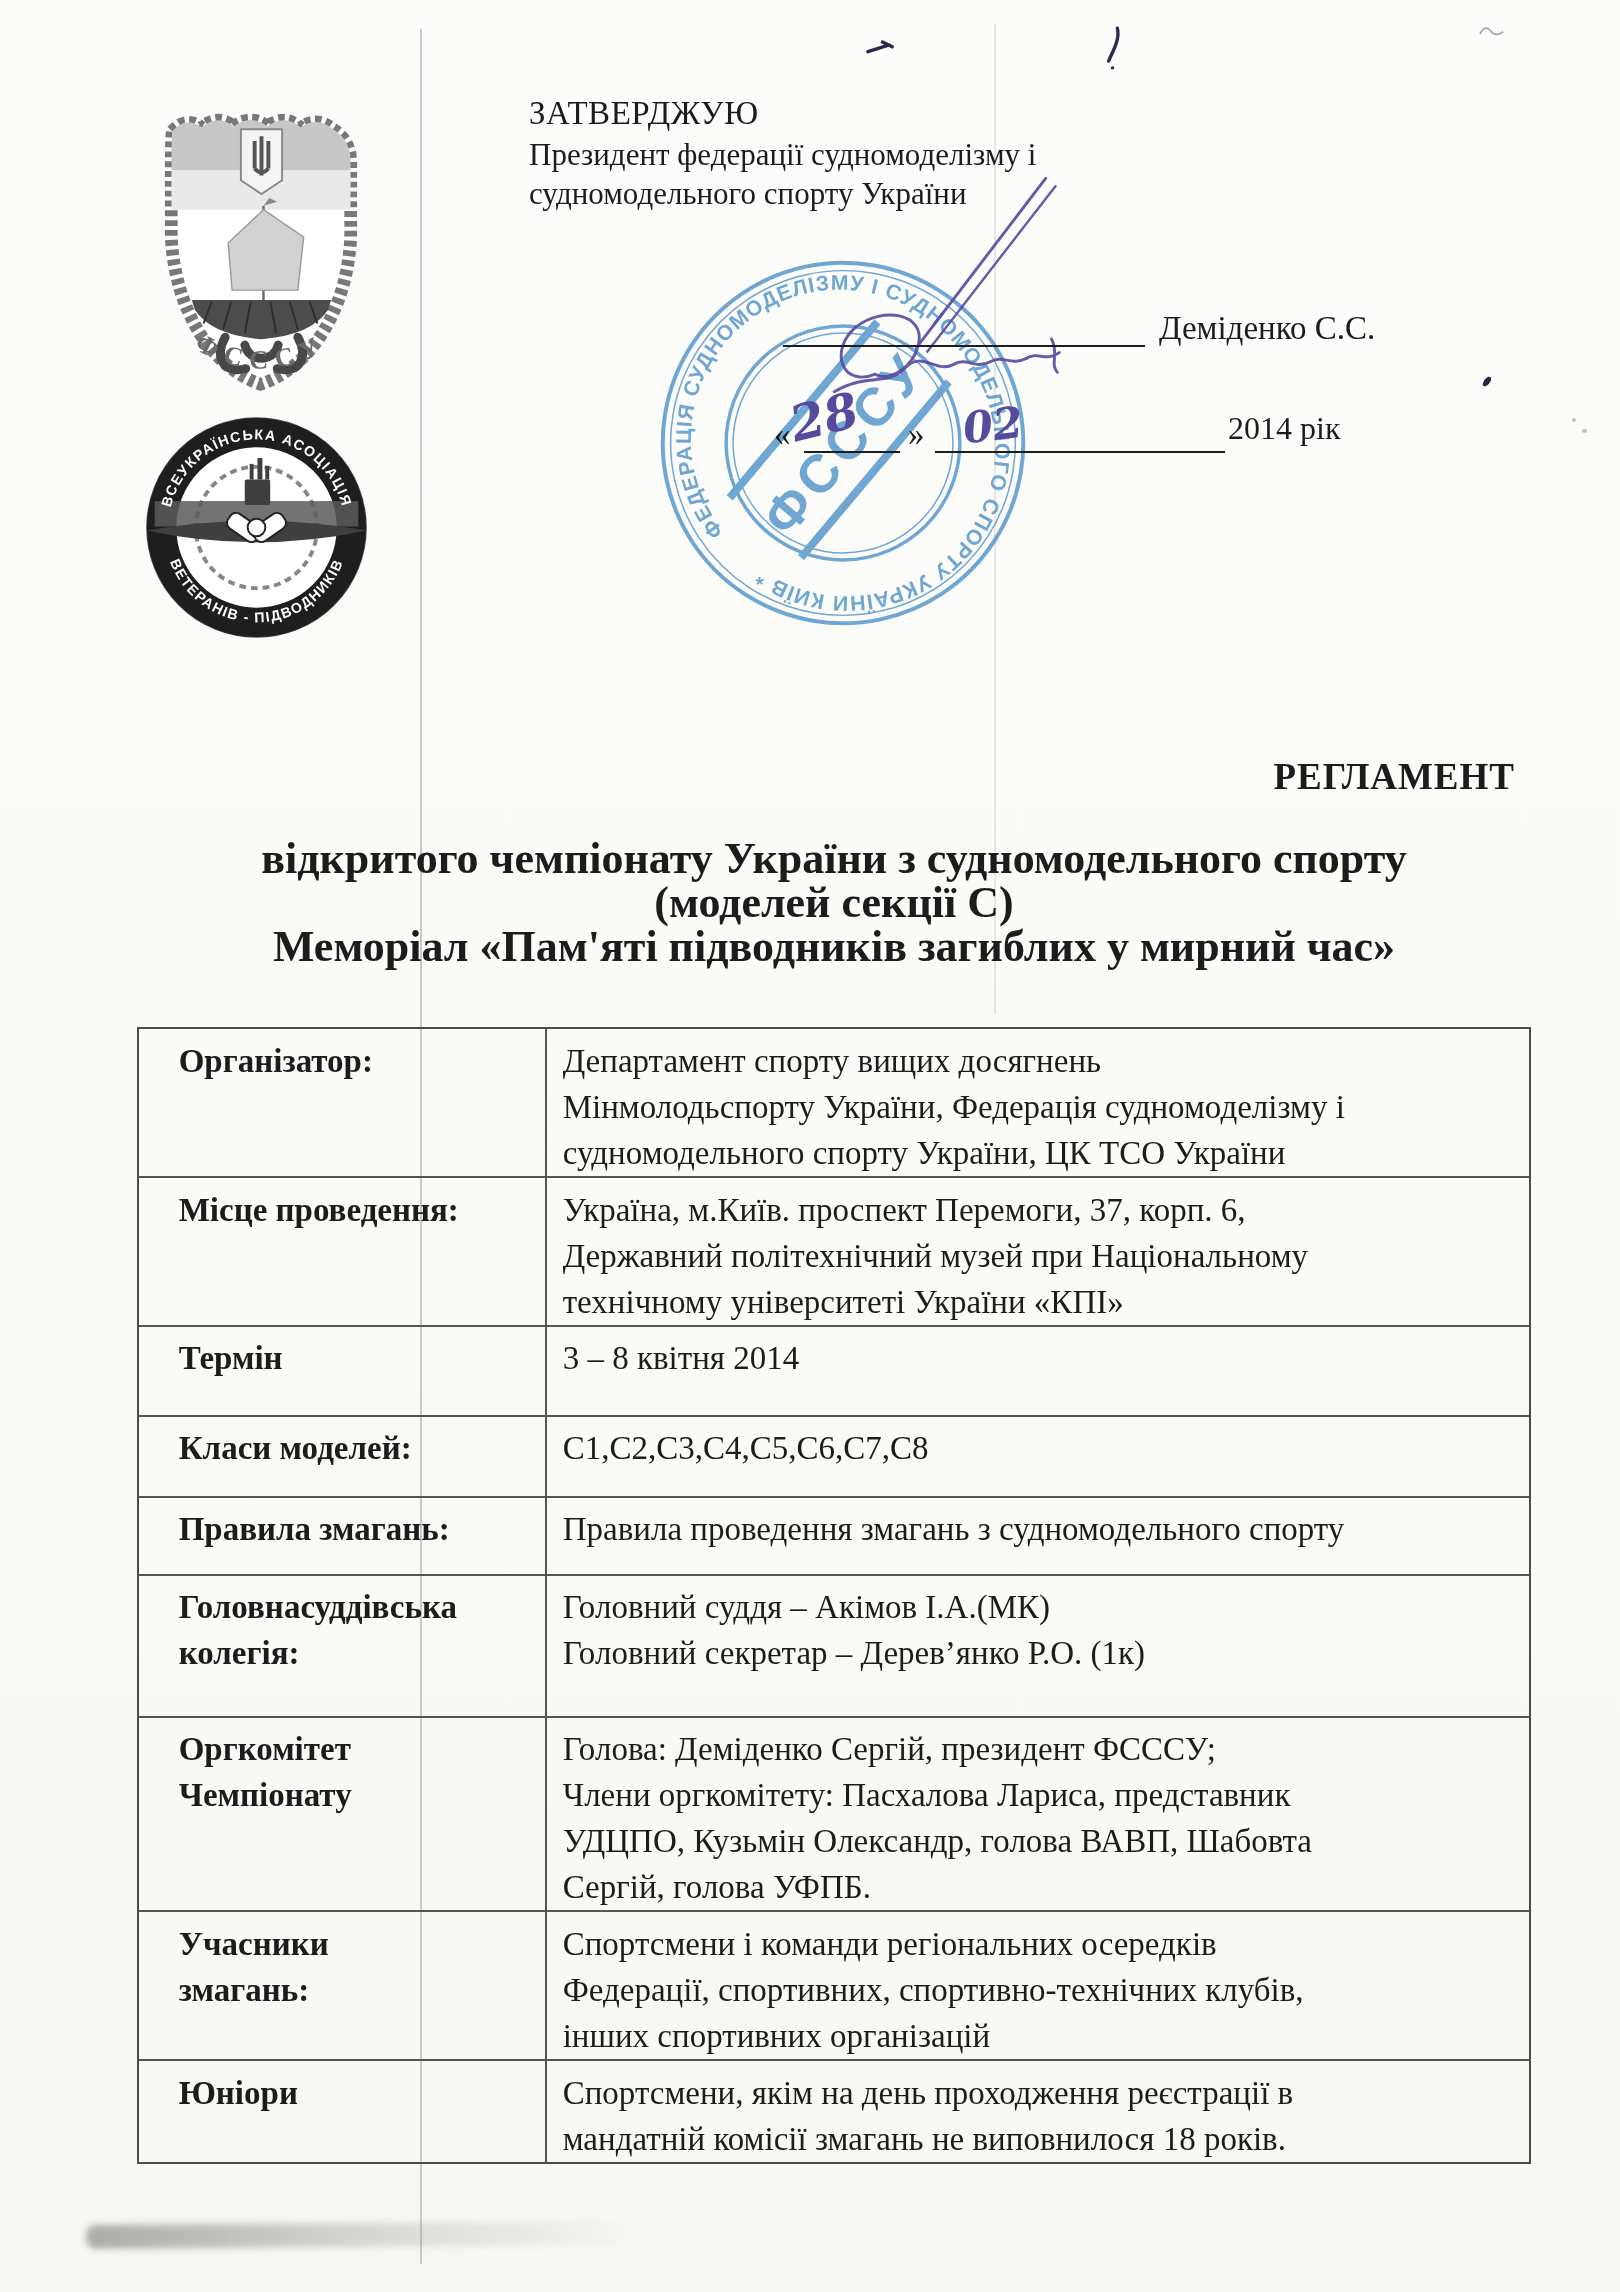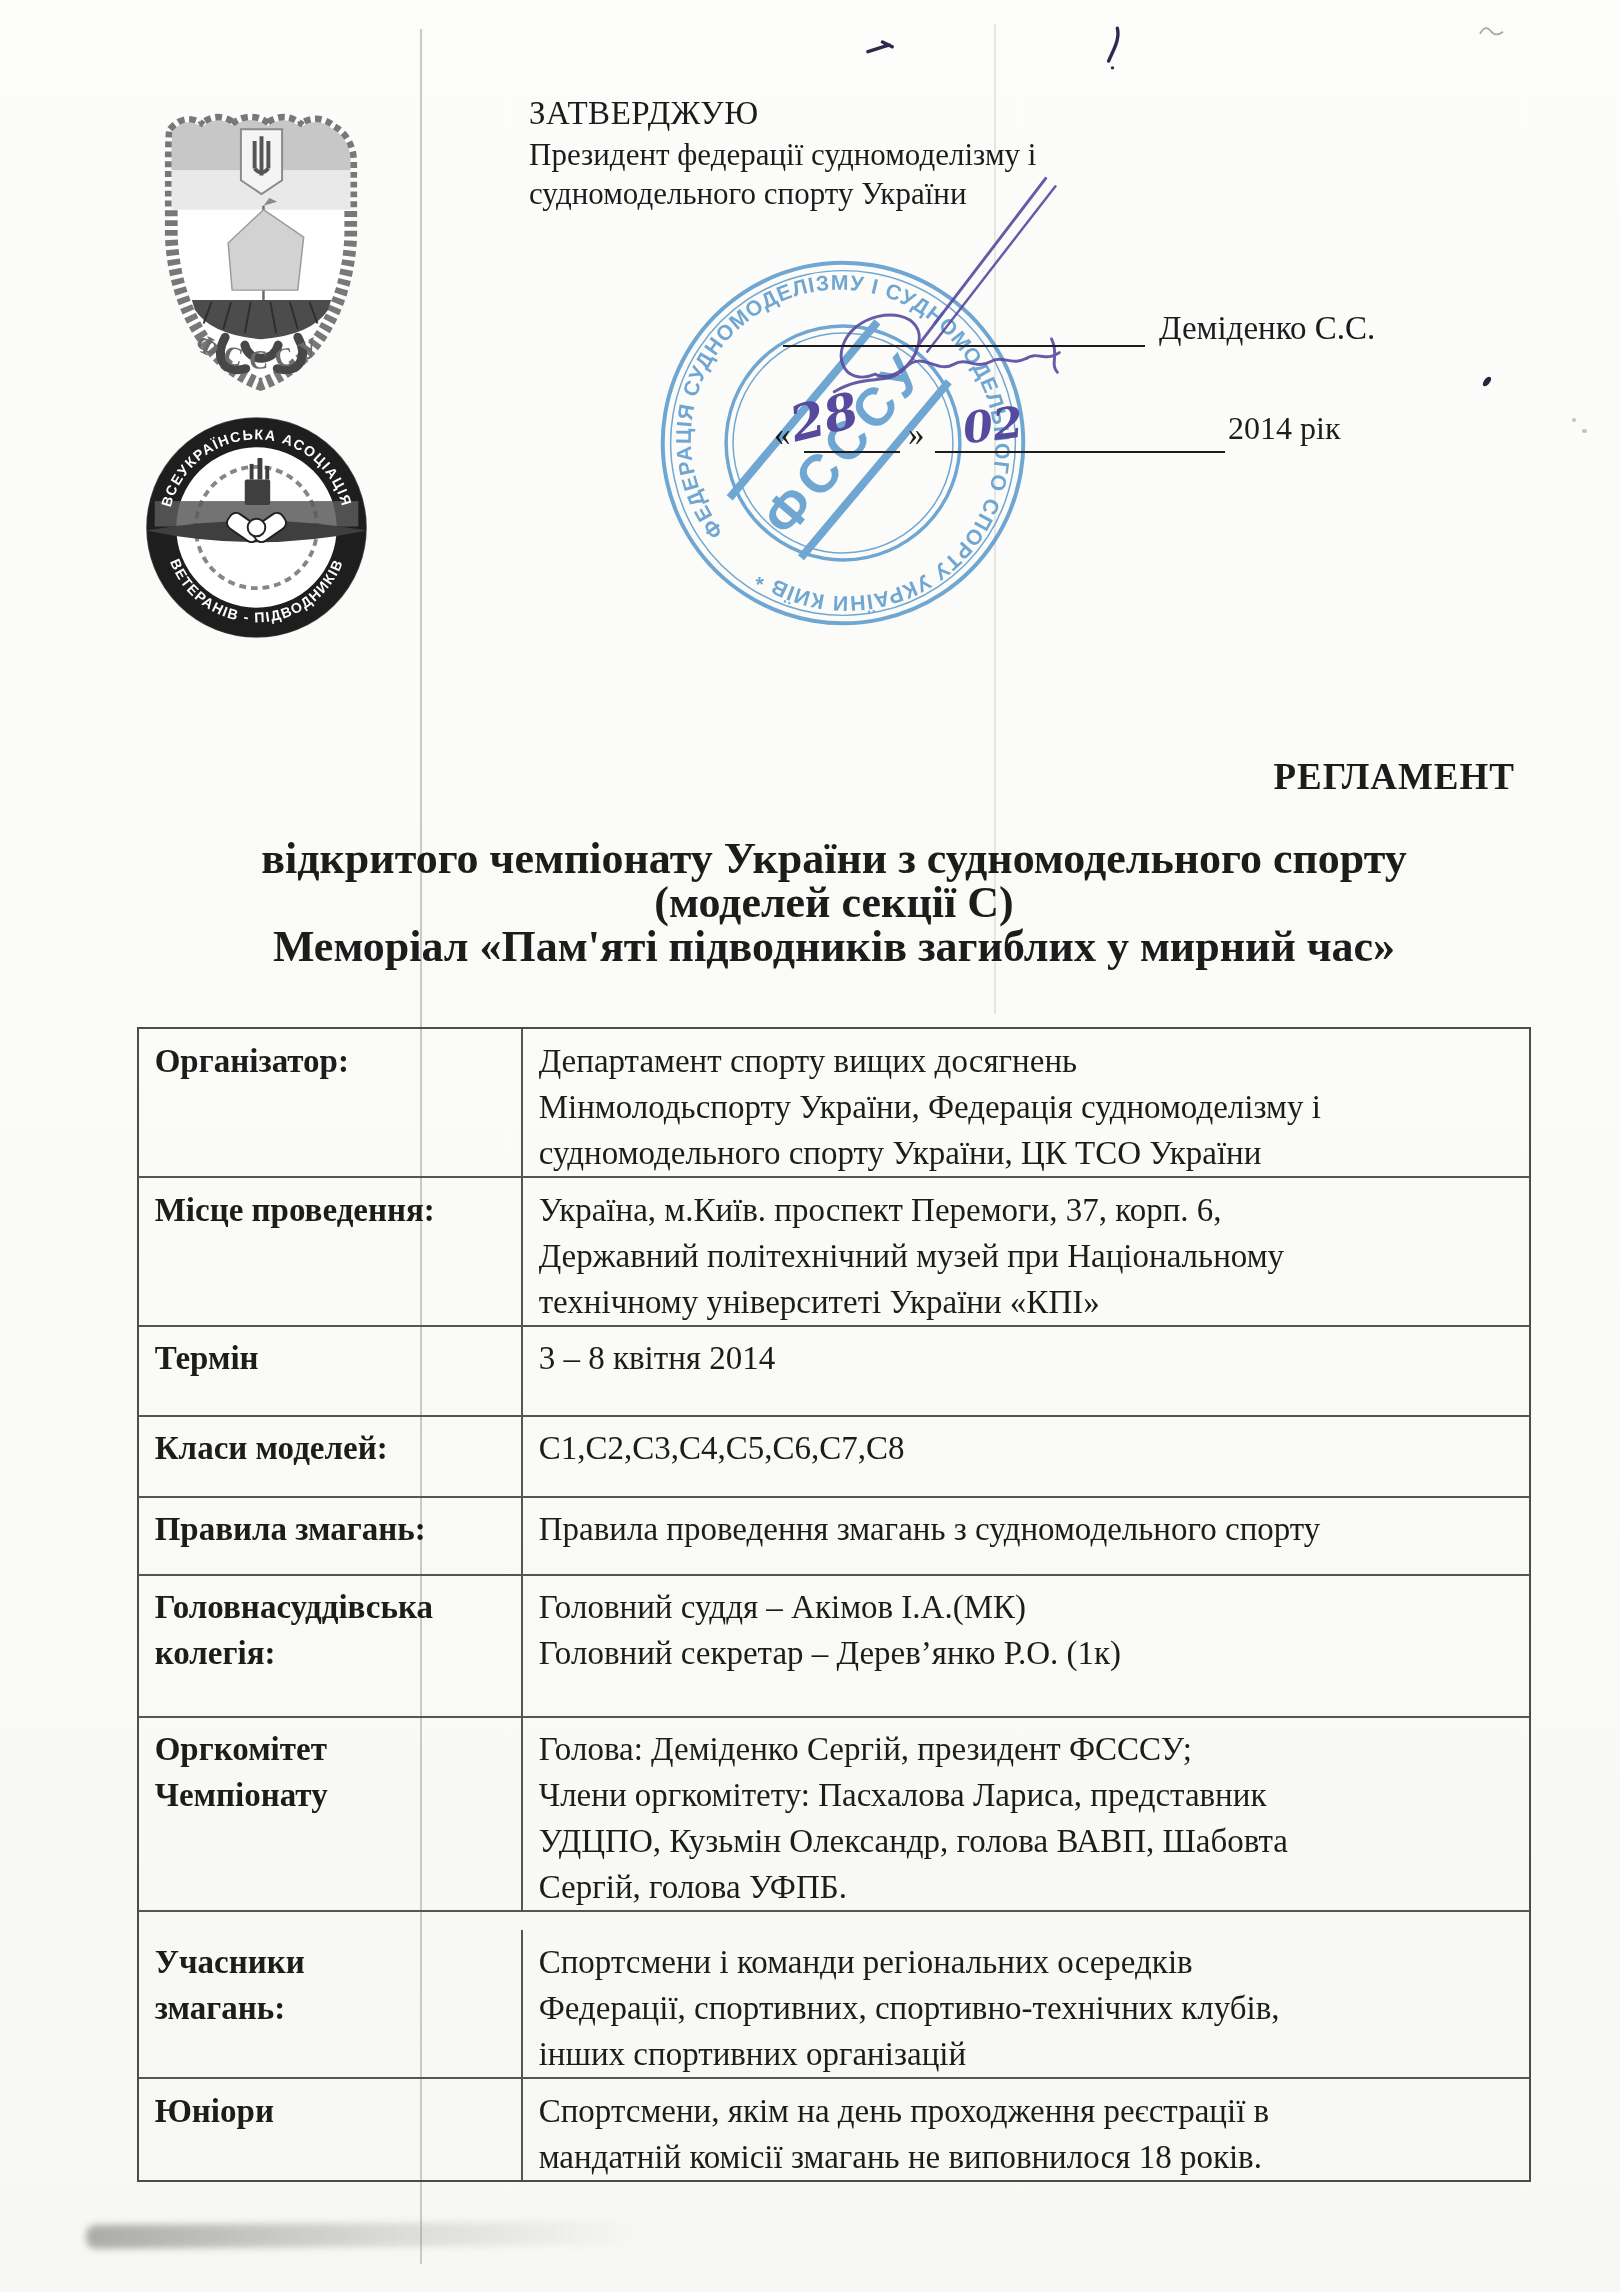--- a/index.html
+++ b/index.html
@@ -28,21 +28,21 @@
   .hand{color:#564a9e;font-family:"DejaVu Serif",serif;font-style:italic;font-weight:bold;}
   .hand.day{left:790px;top:388px;font-size:49px;transform:rotate(-14deg);}
   .hand.month{left:963px;top:400px;font-size:43px;transform:rotate(-7deg);}
 
   
   .title{left:121px;top:755px;width:1394px;text-align:right;font-size:37px;font-weight:bold;letter-spacing:1px;}
   .subtitle{left:137px;top:837px;width:1394px;text-align:center;font-size:44px;font-weight:bold;line-height:44px;}
 
   
   .reg-table{left:137px;top:1027px;width:1394px;border:2.5px solid #4c4c4c;box-sizing:border-box;}
-  .t-row{display:flex;border-bottom:2px solid #555;box-sizing:border-box;}
+  .t-row{display:flex;border-bottom:2px solid #555;box-sizing:border-box;padding-left:24px;}
   .t-row:last-child{border-bottom:none;}
   .t-label{width:382px;box-sizing:border-box;padding:8.8px 7.8px 0 15.7px;font-weight:bold;font-size:33px;line-height:46px;}
   .t-value{flex:1;box-sizing:border-box;border-left:2px solid #555;padding:8.8px 11.8px 0 15.7px;font-size:33px;line-height:46px;}
 
   .smudge{left:86px;top:2223px;width:555px;height:23.5px;
     background:linear-gradient(90deg,rgba(95,95,95,.5),rgba(130,130,130,.25) 55%,rgba(160,160,160,0));
     filter:blur(3.9px);transform:rotate(-.4deg);border-radius:9.8px;}
   .speck{position:absolute;border-radius:50%;background:#9a9a9a;opacity:.6;}
   .ink-comma{left:1484px;top:376px;width:5.9px;height:10.8px;background:#26263f;border-radius:60% 40% 60% 40%;transform:rotate(28deg);}
 </style>
@@ -247,21 +247,21 @@
           <div>Оргкомітет</div>
           <div>Чемпіонату</div>
         </div>
         <div class="t-value">
           <div>Голова: Деміденко Сергій, президент ФСССУ;</div>
           <div>Члени оргкомітету: Пасхалова Лариса, представник</div>
           <div>УДЦПО, Кузьмін Олександр, голова ВАВП, Шабовта</div>
           <div>Сергій, голова УФПБ.</div>
         </div>
       </div>
-      <div class="t-row" style="min-height: 132px; margin-top: 18px;">
+      <div class="t-row" style="min-height: 132px;">
         <div class="t-label">
           <div>Учасники</div>
           <div>змагань:</div>
         </div>
         <div class="t-value">
           <div>Спортсмени і команди регіональних осередків</div>
           <div>Федерації, спортивних, спортивно-технічних клубів,</div>
           <div>інших спортивних організацій</div>
         </div>
       </div>

